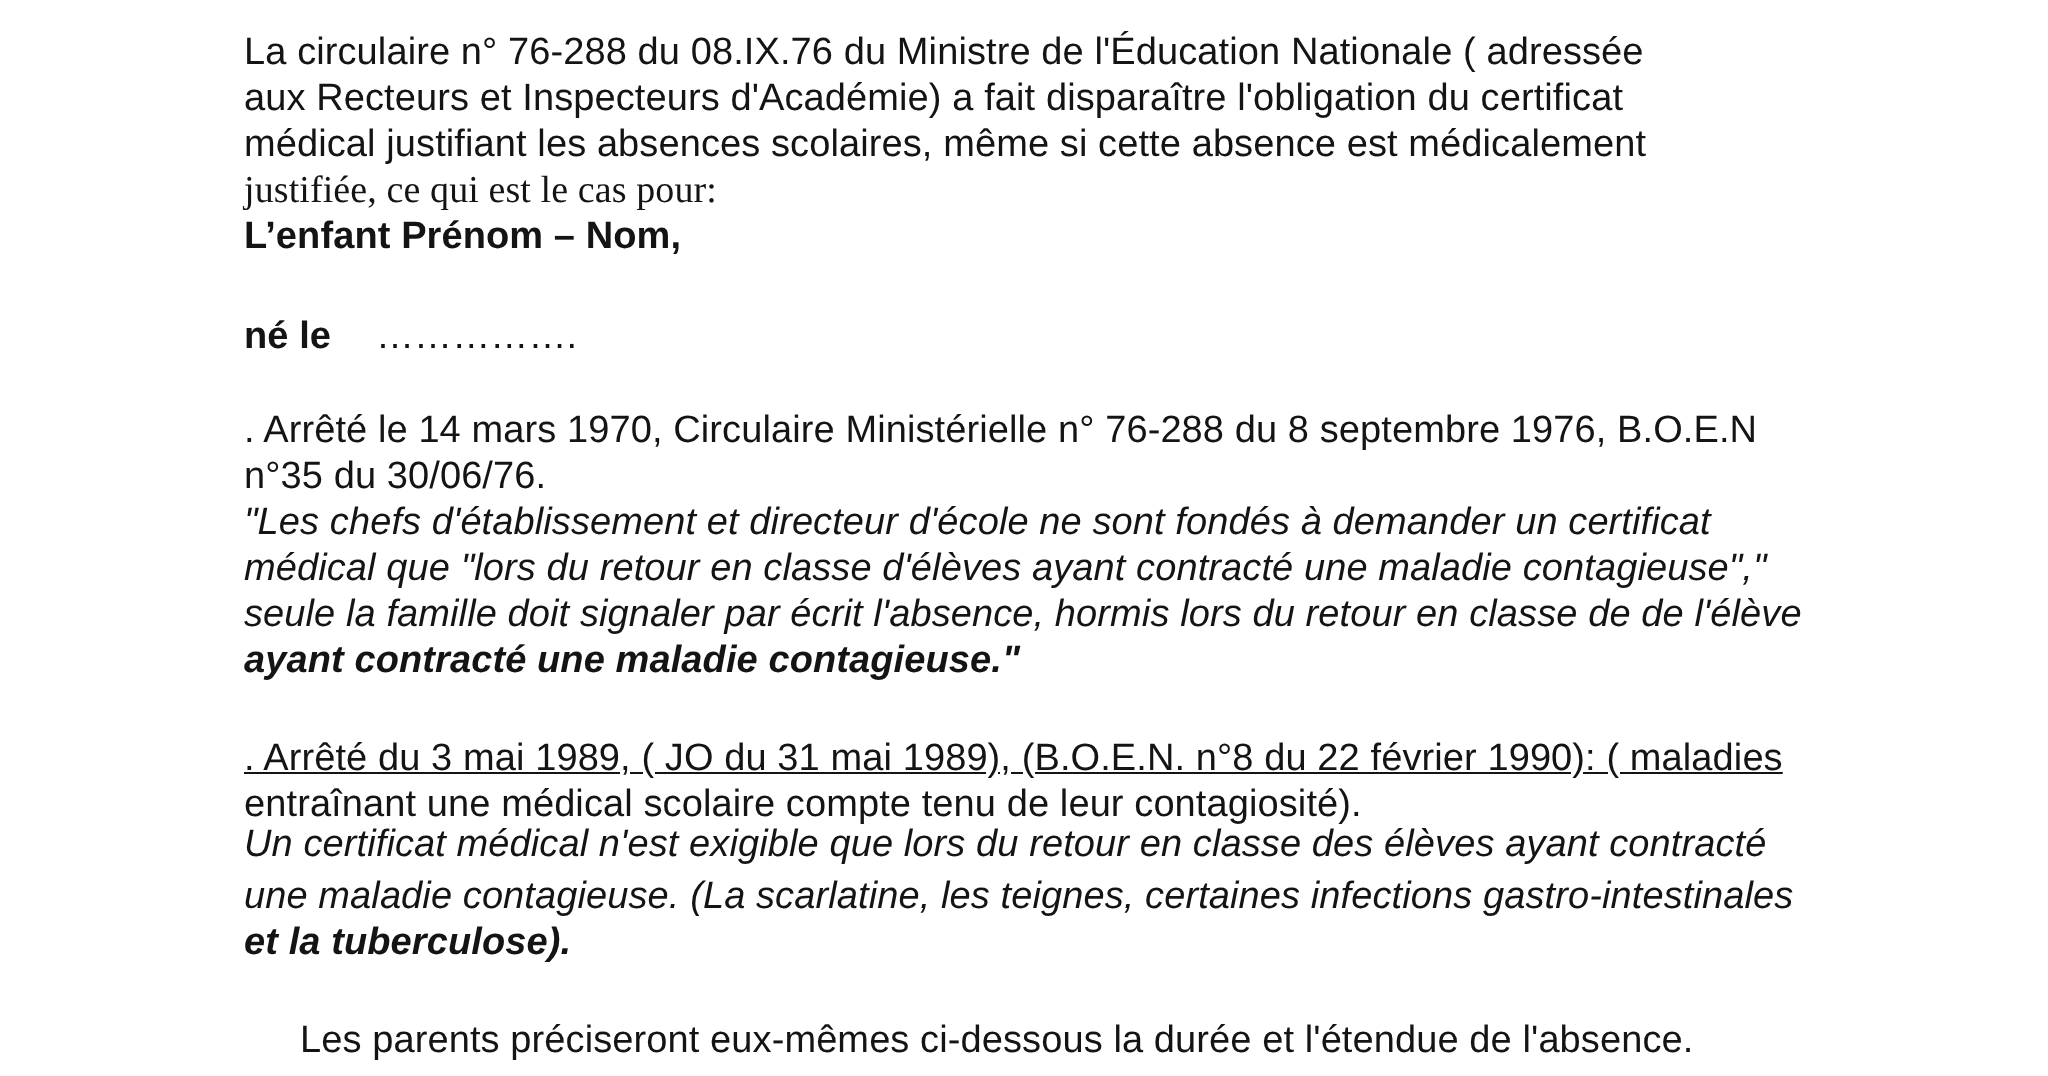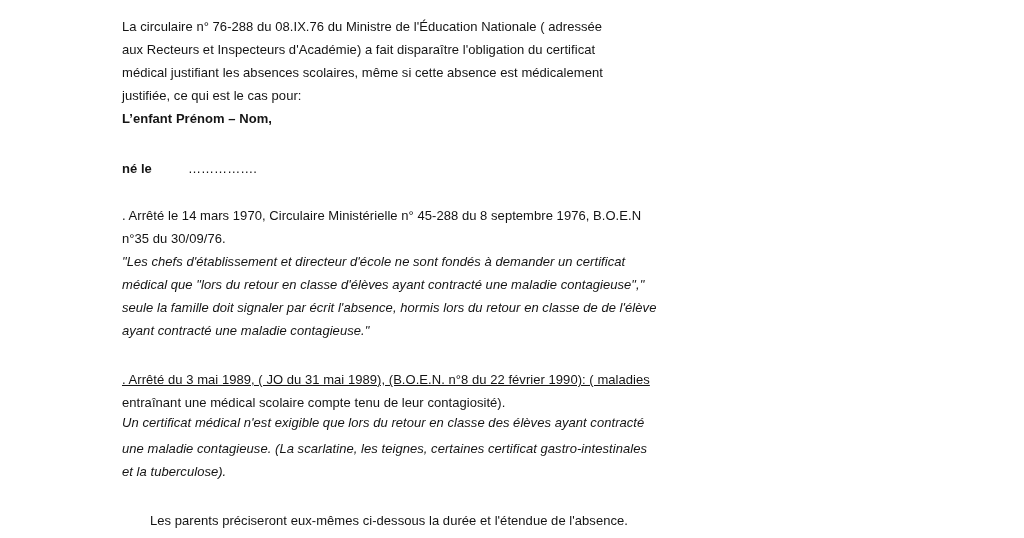--- a/index.html
+++ b/index.html
@@ -19,58 +19,58 @@
       position: absolute;
       left: 0;
       top: 0;
       width: 1024px;
       height: 538px;
     }
     .line {
       position: absolute;
       left: 122px;
       white-space: nowrap;
-      font-size: 13px;
+      font-size: 19px;
       line-height: 22px;
       letter-spacing: 0.05px;
     }
     .italic {
       font-style: italic;
     }
   </style>
 </head>
 <body>
 
 <div class="page">
 
   <div>
     <div class="line" style="top:16px;">La circulaire n° 76-288 du 08.IX.76 du Ministre de l'Éducation Nationale ( adressée</div>
     <div class="line" style="top:39px;">aux Recteurs et Inspecteurs d'Académie) a fait disparaître l'obligation du certificat</div>
     <div class="line" style="top:62px;">médical justifiant les absences scolaires, même si cette absence est médicalement</div>
-    <div class="line" style="top:85px;">justifiée, ce qui est le cas pour:</div>
+    <div class="line" style="top:85px;font-family:Liberation Serif, serif;">justifiée, ce qui est le cas pour:</div>
     <div class="line" style="top:108px;font-weight:bold;">L’enfant Prénom – Nom,</div>
   </div>
 
   <div>
     <span class="line" style="top:158px;font-weight:bold;">né le</span>
     <span class="line" style="top:158px; left:188px;">…………….</span>
   </div>
 
   <div>
-    <div class="line" style="top:205px;">. Arrêté le 14 mars 1970, Circulaire Ministérielle n° 45-288 du 8 septembre 1976, B.O.E.N</div>
-    <div class="line" style="top:228px;">n°35 du 30/09/76.</div>
+    <div class="line" style="top:205px;">. Arrêté le 14 mars 1970, Circulaire Ministérielle n° 76-288 du 8 septembre 1976, B.O.E.N</div>
+    <div class="line" style="top:228px;">n°35 du 30/06/76.</div>
     <div class="line italic" style="top:251px;"> "Les chefs d'établissement et directeur d'école ne sont fondés à demander un certificat</div>
     <div class="line italic" style="top:274px;">médical que "lors du retour en classe d'élèves ayant contracté une maladie contagieuse","</div>
     <div class="line italic" style="top:297px;font-style:italic;">seule la famille doit signaler par écrit l'absence, hormis lors du retour en classe de de l'élève</div>
-    <div class="line italic" style="top:320px;">ayant contracté une maladie contagieuse."</div>
+    <div class="line italic" style="top:320px;font-weight:bold;">ayant contracté une maladie contagieuse."</div>
   </div>
 
   <div>
     <div class="line" style="top:369px;text-decoration:underline;">. Arrêté du 3 mai 1989, ( JO du 31 mai 1989), (B.O.E.N. n°8 du 22 février 1990): ( maladies</div>
     <div class="line" style="top:392px;">entraînant une médical scolaire compte tenu de leur contagiosité).</div>
     <div class="line italic" style="top:412px;">  Un certificat médical n'est exigible que lors du retour en classe des élèves ayant contracté</div>
-    <div class="line italic" style="top:438px;">une maladie contagieuse. (La scarlatine, les teignes, certaines certificat gastro-intestinales</div>
-    <div class="line italic" style="top:461px;">et la tuberculose).</div>
+    <div class="line italic" style="top:438px;">une maladie contagieuse. (La scarlatine, les teignes, certaines infections gastro-intestinales</div>
+    <div class="line italic" style="top:461px;font-weight:bold;">et la tuberculose).</div>
   </div>
 
   <div class="line" style="top:510px; left:150px;">Les parents préciseront eux-mêmes ci-dessous la durée et l'étendue de l'absence.</div>
 
 </div>
 
 </body></html>

